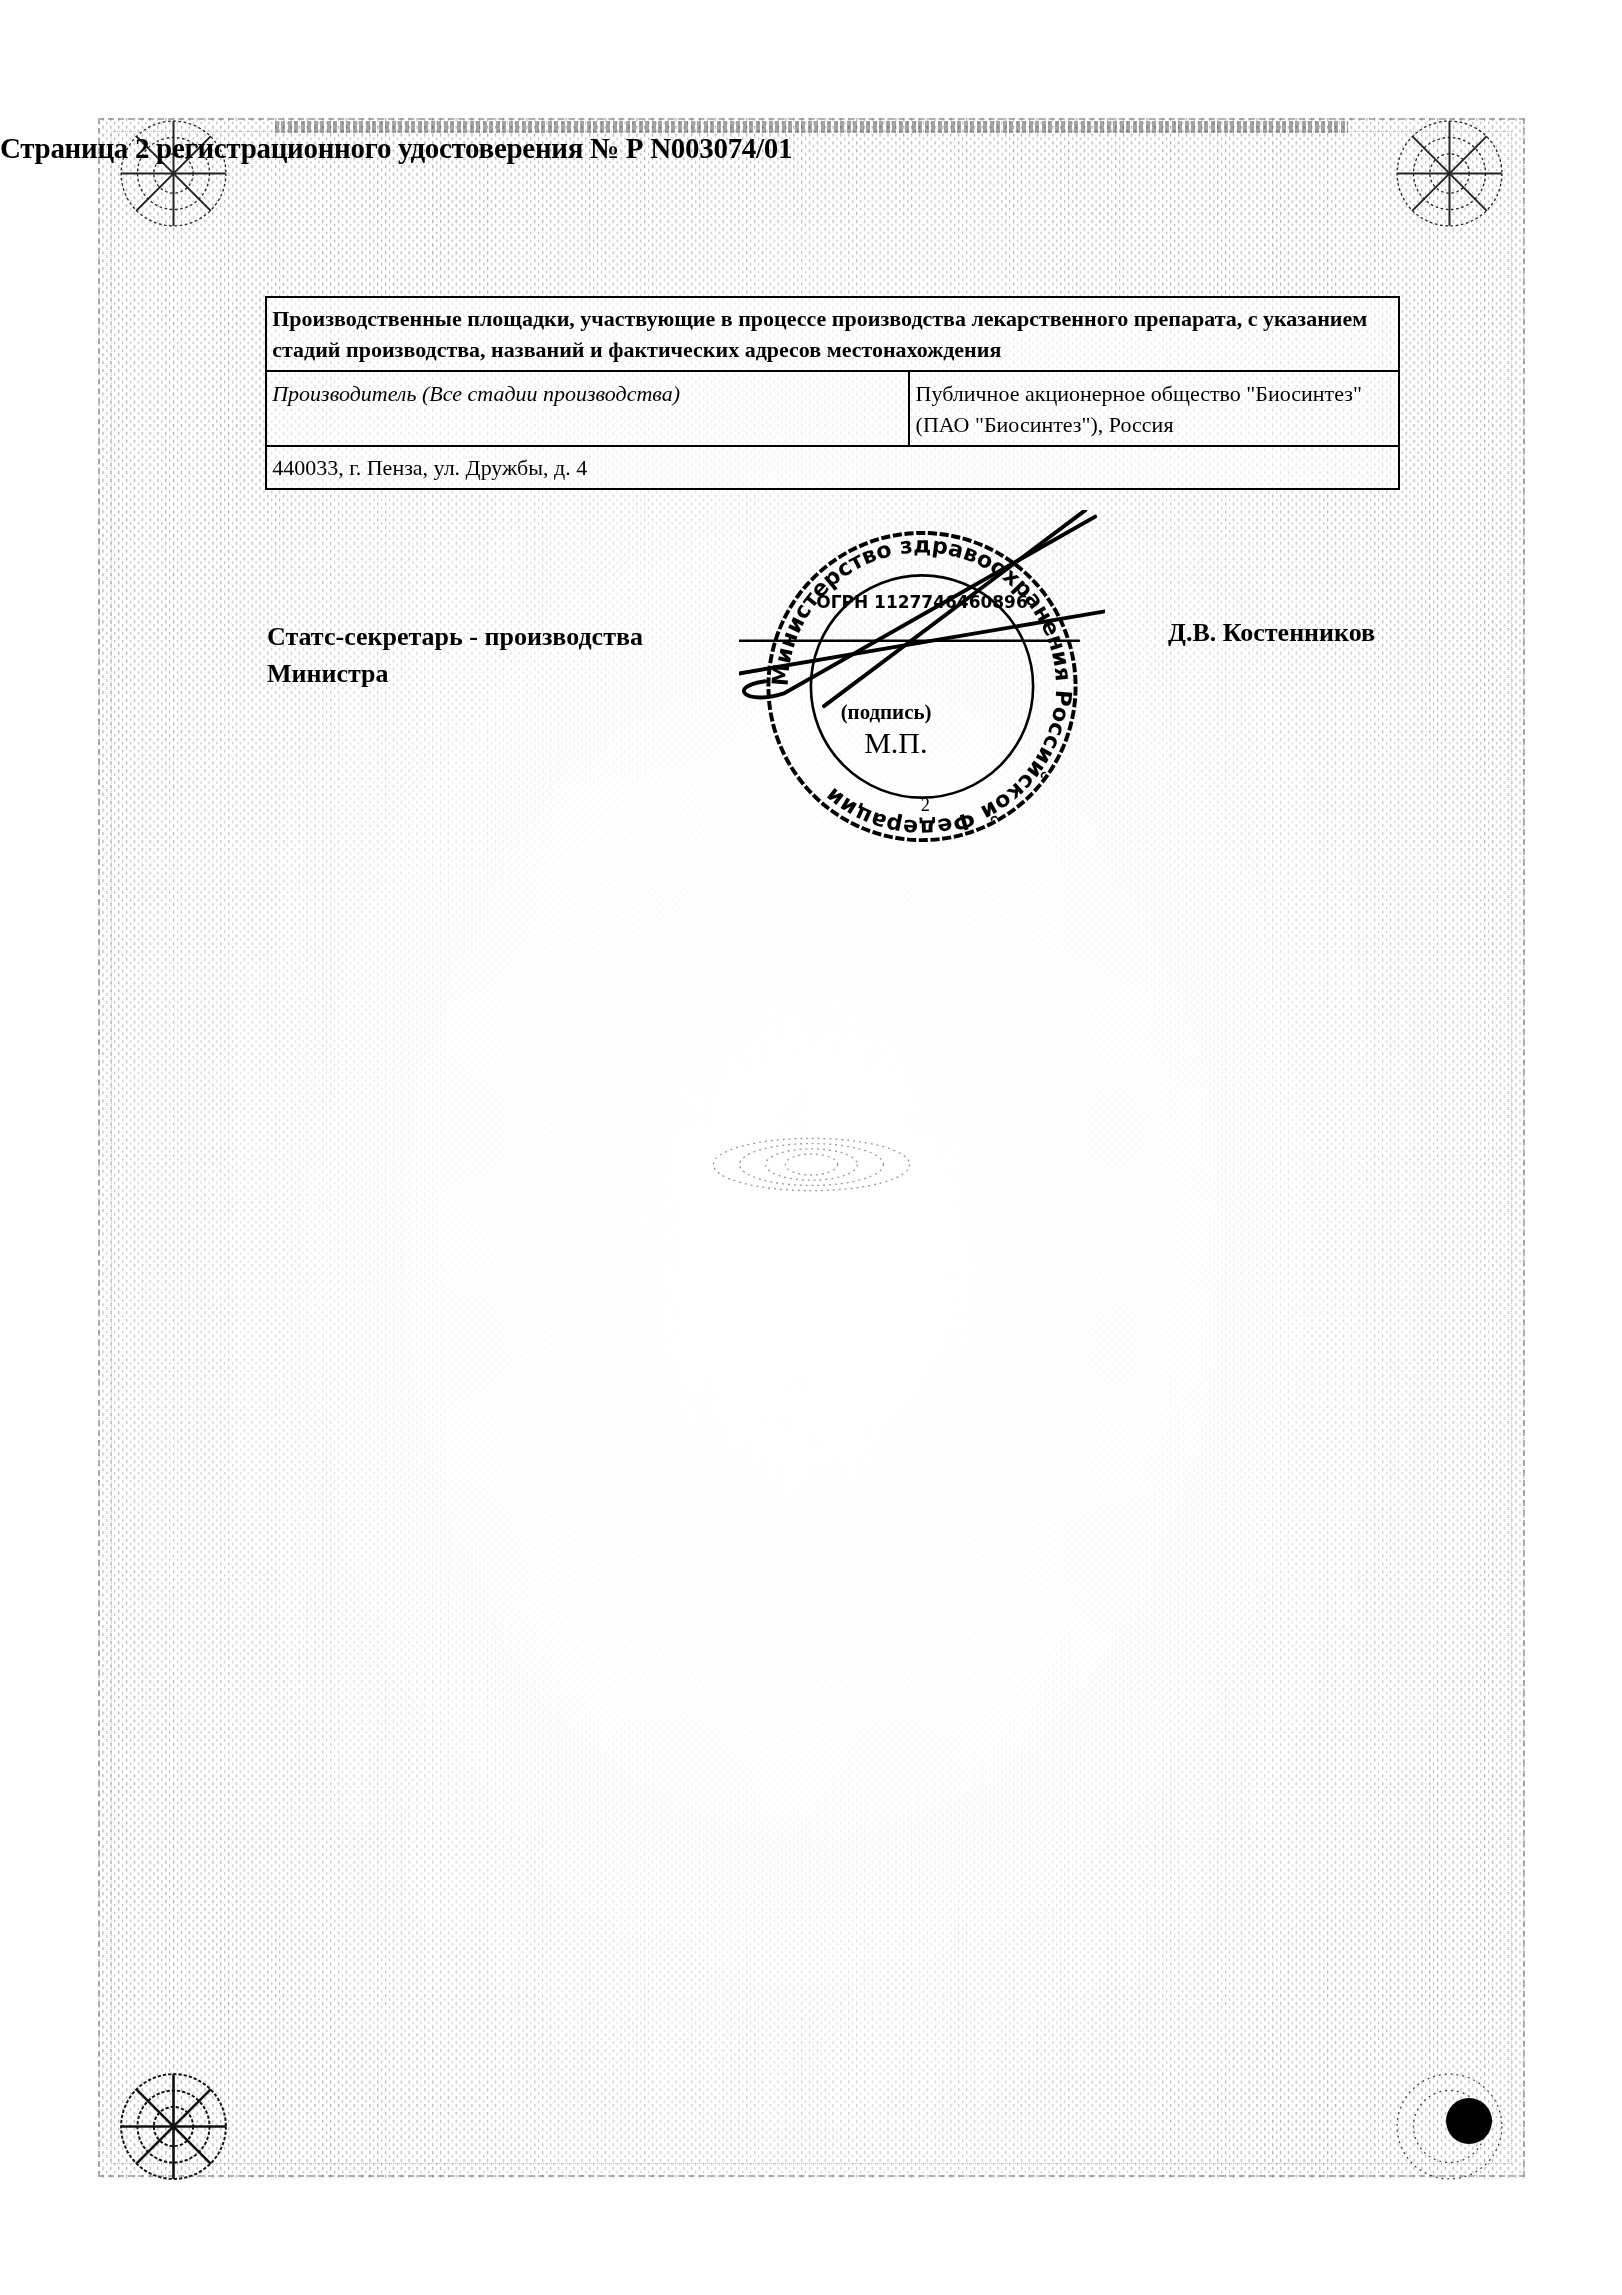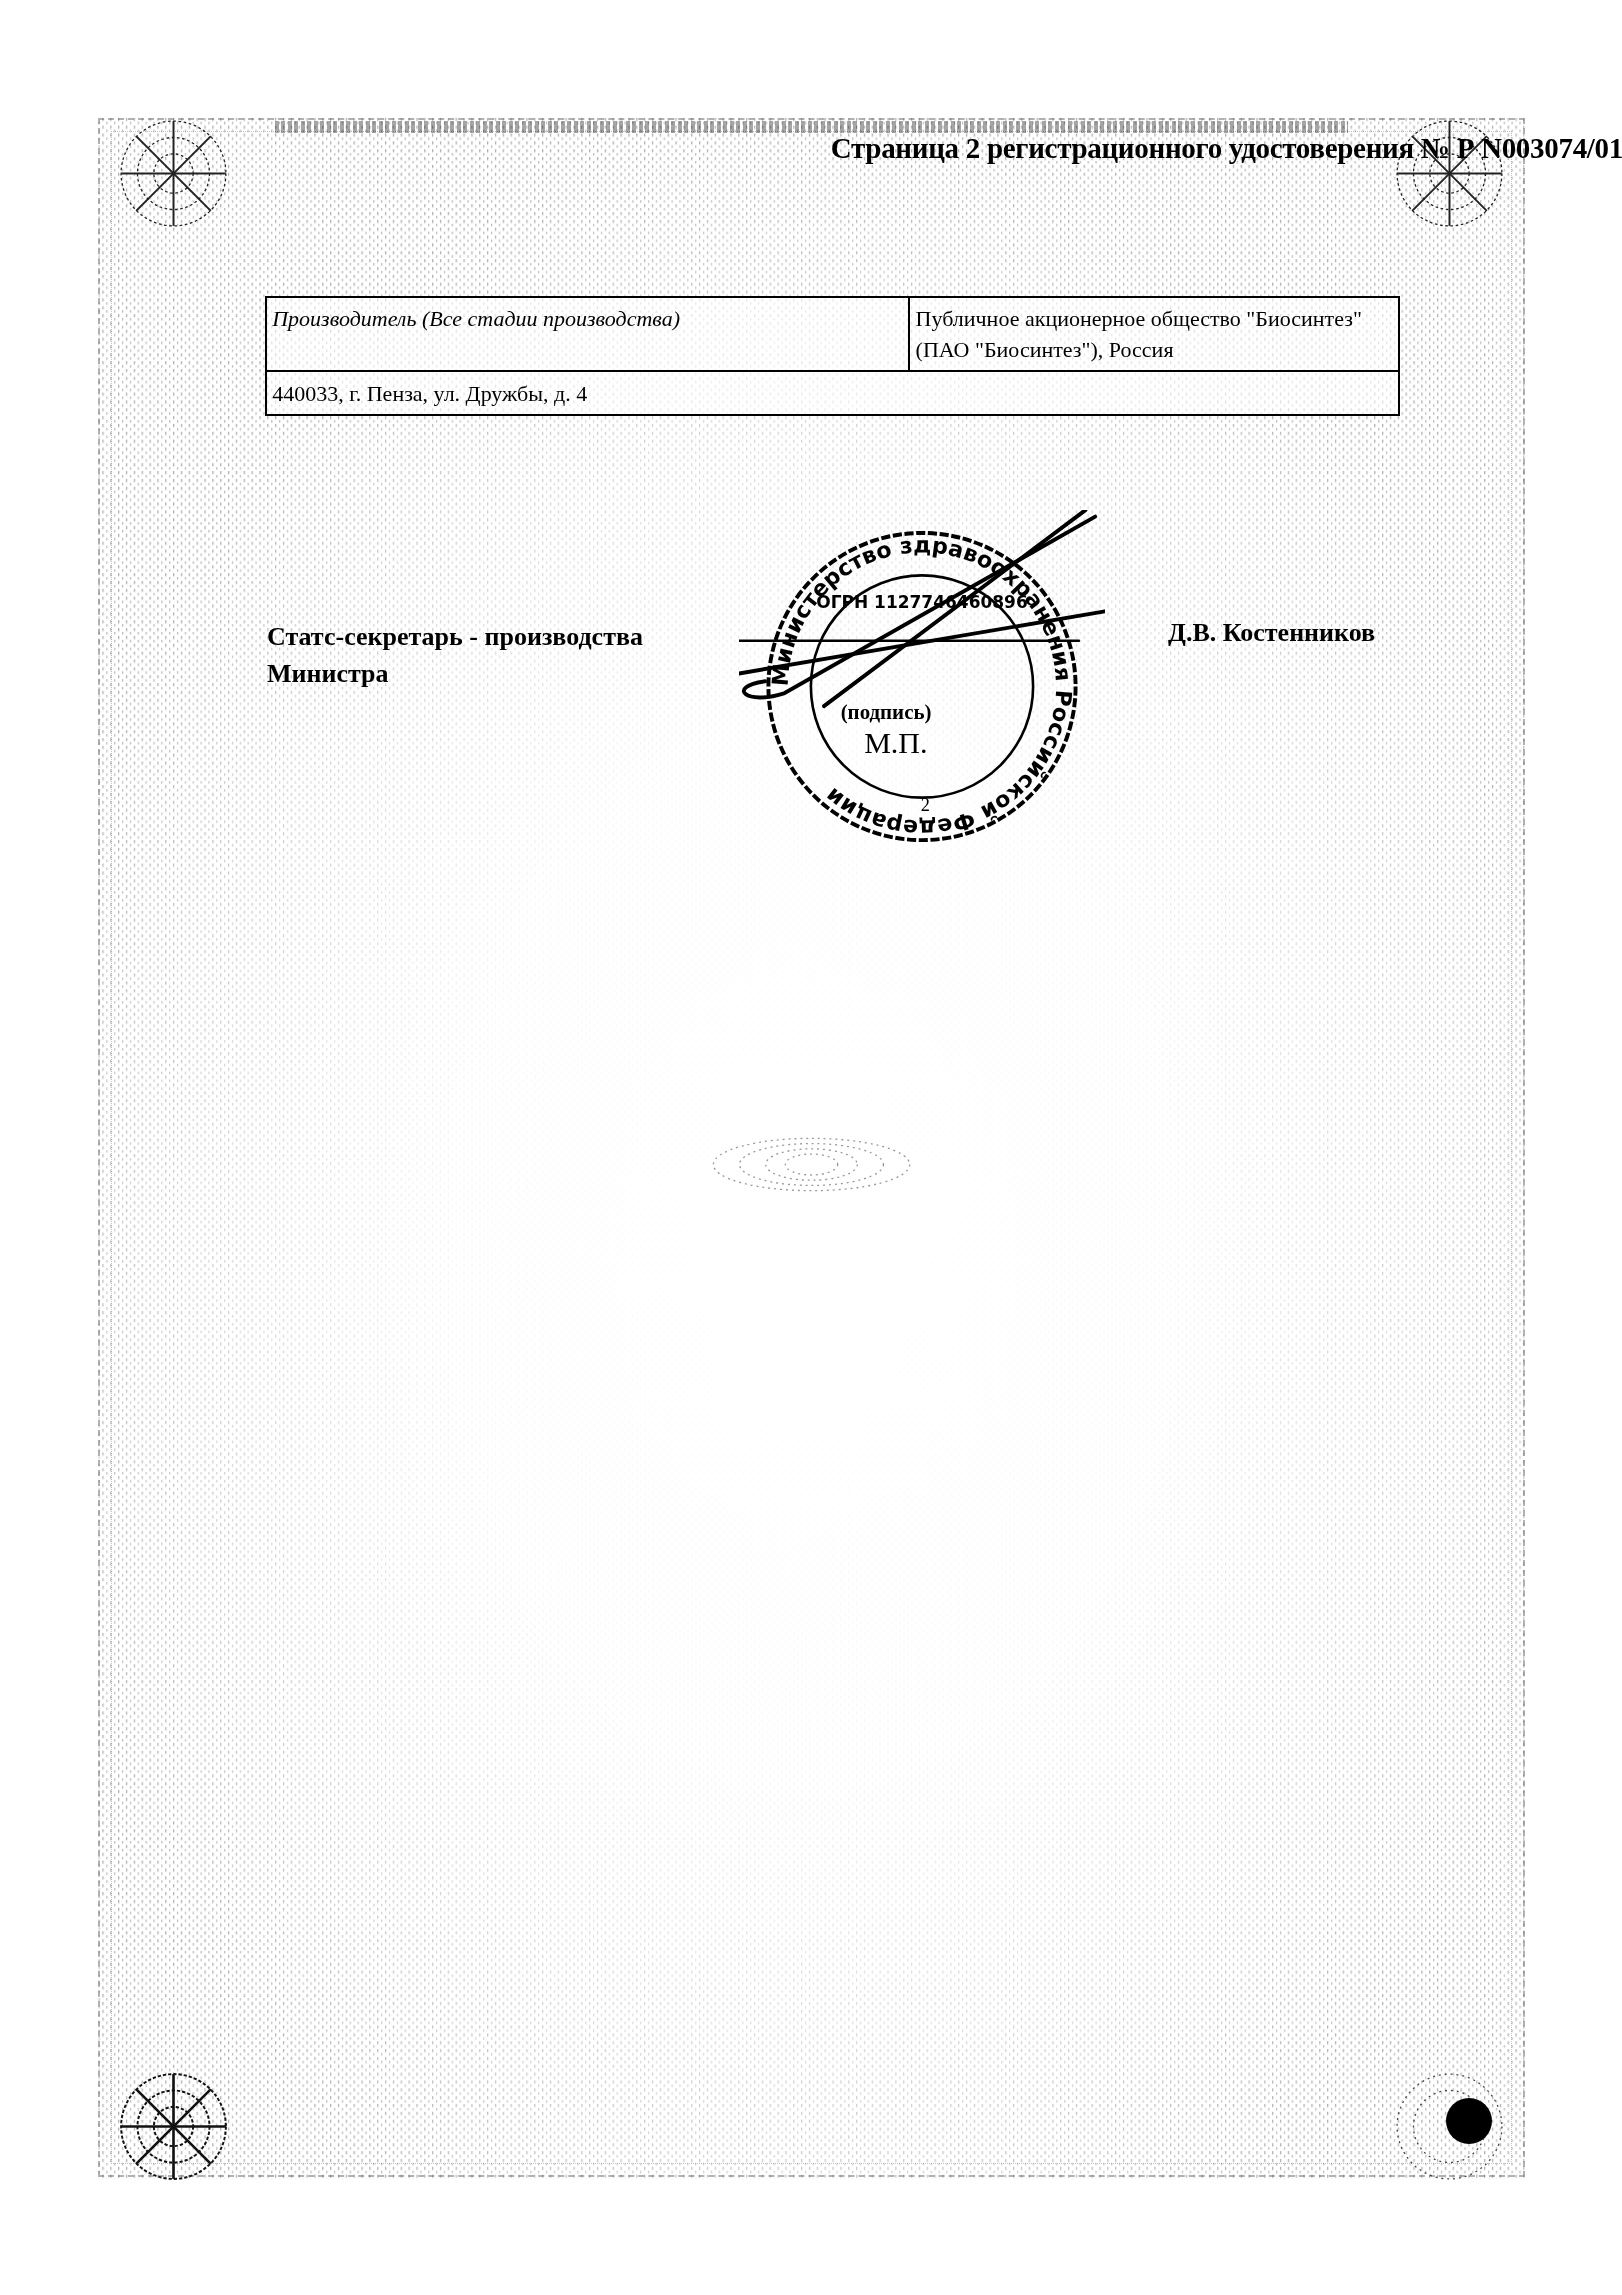--- a/index.html
+++ b/index.html
@@ -6,21 +6,21 @@
   body { width:1623px; height:2295px; position:relative; overflow:hidden; font-family:"Liberation Serif", serif; color:#000; }
 
   .guilloche { position:absolute; inset:0; pointer-events:none; }
 
   .frame { position:absolute; left:98px; top:118px; right:98px; bottom:118px; border:2px dashed #666; opacity:.5; }
   .frame.inner { left:111px; top:131px; right:111px; bottom:131px; border:1.3px dotted #888; opacity:.5; }
 
   .header-band { position:absolute; left:275px; right:275px; top:121px; height:11.8px;
     background:repeating-linear-gradient(90deg,#000 0 3.9px,transparent 3.9px 6.5px); opacity:.35; }
 
-  .page-title { position:absolute; top:132px; left:0; right:0; text-align:right; font-size:29px; font-weight:bold; letter-spacing:-0.3px; }
+  .page-title { position:absolute; top:132px; left:0; right:0; text-align:left; font-size:29px; font-weight:bold; letter-spacing:-0.3px; }
 
   table.sites { position:absolute; left:265px; top:296px; width:1135px; border-collapse:collapse; background:rgba(255,255,255,.55); }
   table.sites td { border:2px solid #000; padding:5.2px 5.2px; font-size:22px; line-height:31px; vertical-align:top; }
   .head-cell { font-weight:bold; }
   .role-cell { font-style:italic; width:631px;border-radius:30px; }
 
   .sig-left { position:absolute; left:267px; top:618px; font-size:26px; font-weight:bold; line-height:37px; }
   .sig-right { position:absolute; left:1124px; top:618px; font-size:26px; font-weight:bold;margin-left:44px; }
 
   .stamp { position:absolute; left:739px; top:510px; width:366px; height:340px; }
@@ -101,20 +101,23 @@
       <circle cx="100" cy="100" r="80"></circle>
       <circle cx="100" cy="100" r="55"></circle>
     </g>
 </svg>
 <div class="dot"></div>
 
 <div class="page-title">Страница 2 регистрационного удостоверения № Р N003074/01</div>
 
 <table class="sites">
   <tbody>
+      <tr>
+    <td class="head-cell" colspan="2">Производственные площадки, участвующие в процессе производства лекарственного препарата, с указанием стадий производства, названий и фактических адресов местонахождения</td>
+  </tr>
   <tr>
     <td class="role-cell">Производитель (Все стадии производства)</td>
     <td>Публичное акционерное общество "Биосинтез" (ПАО "Биосинтез"), Россия</td>
   </tr>
   <tr>
     <td colspan="2">440033, г. Пенза, ул. Дружбы, д. 4</td>
   </tr>
 </tbody>
   </table>
 

